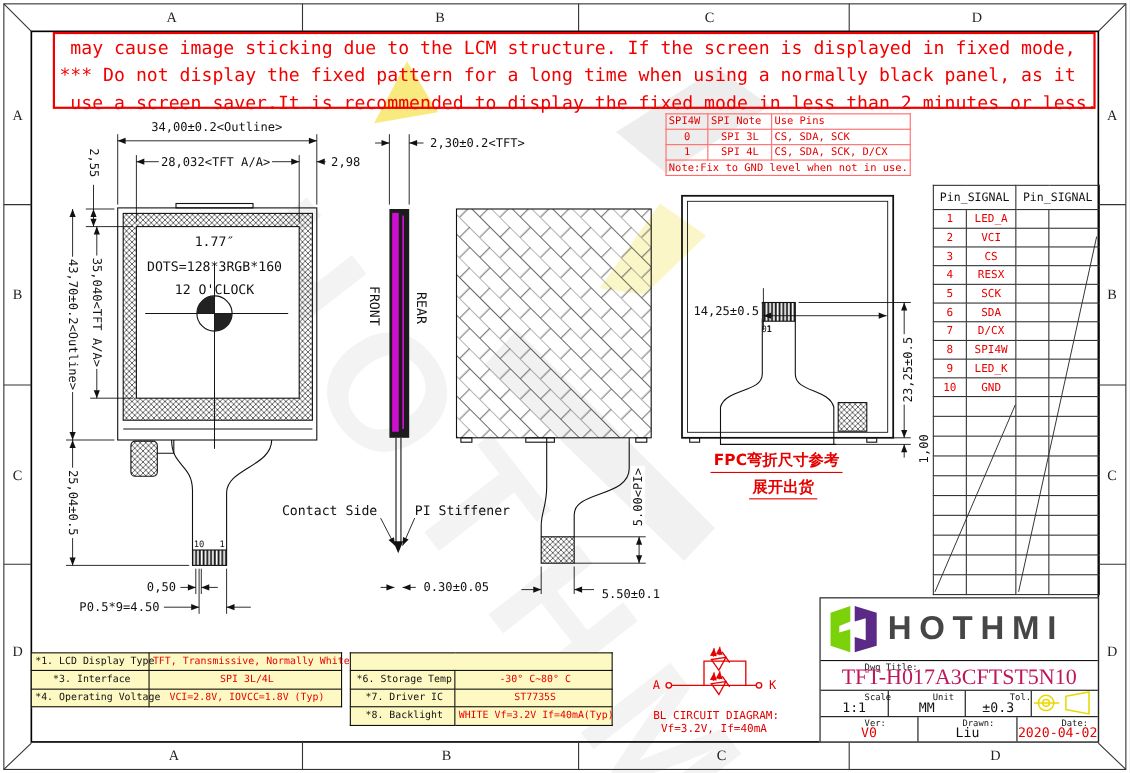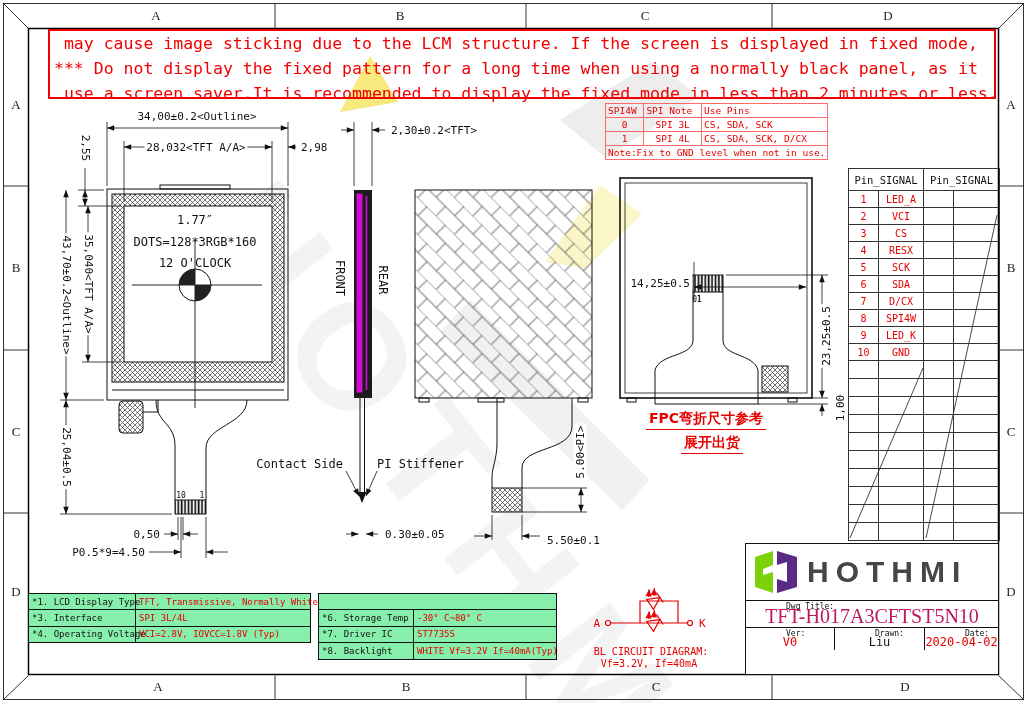--- a/index.html
+++ b/index.html
@@ -34,21 +34,21 @@
   .spi td{border:1px solid #ff6a6a;font:9.5px "DejaVu Sans Mono",monospace;color:#e60000;
           padding:0 2px;height:13px;white-space:nowrap;overflow:hidden;}
   .spi td.c{text-align:center;}
   
   .pins{position:absolute;left:848px;top:168px;border-collapse:collapse;z-index:3;table-layout:fixed;}
   .pins td{border:1px solid #333;font:10px "DejaVu Sans Mono",monospace;text-align:center;
            padding:0;height:16px;color:#e60000;overflow:hidden;}
   .pins tr.hd td{color:#111;height:21px;font-size:10.5px;}
   .pins tr.er td{height:17px;}
   
-  .spec{position:absolute;border-collapse:collapse;z-index:3;table-layout:fixed;background:#86efac;}
+  .spec{position:absolute;border-collapse:collapse;z-index:3;table-layout:fixed;background:#fef9c3;text-align:center;}
   .spec td{border:1px solid #111;font:9px "DejaVu Sans Mono",monospace;color:#111;
            padding:0 0 0 3px;height:15.4px;white-space:nowrap;overflow:visible;}
   .spec td.val{color:#e60000;}
   
   .tb{position:absolute;left:745px;top:543px;width:254px;height:132px;border:1.5px solid #111;
       z-index:3;box-sizing:border-box;background:#fff;}
   .tb-row{position:relative;box-sizing:border-box;border-bottom:1px solid #111;}
   .tb-logo{height:57px;display:flex;align-items:center;padding-left:5px;}
   .tb-logo .word{font:bold 30px "Liberation Sans",sans-serif;letter-spacing:7px;color:#464646;margin-left:6px;}
   .tb-title{height:27px;}
@@ -491,20 +491,44 @@
       <svg width="50" height="46" viewBox="0 0 50 46">
         <path d="M26,2 L46,8 L46,38 L26,44 L26,30 L36,33 L36,13 L26,16 Z" fill="#5b2a86"></path>
         <path d="M4,8 L22,2 L22,16 L12,20 L12,26 L22,23 L22,44 L4,38 Z" fill="#7cd20a"></path>
       </svg>
       <span class="word">HOTHMI</span>
     </div>
     <div class="tb-row tb-title">
       <span class="lbl">Dwg Title:</span>
       <span class="val">TFT-H017A3CFTST5N10</span>
     </div>
+    <div class="tb-row tb-flex tb-mid">
+      <div class="cell" style="width:62px">
+        <span class="lbl">Scale</span>
+        <span class="cval">1:1</span>
+      </div>
+      <div class="cell" style="width:70px">
+        <span class="lbl">Unit</span>
+        <span class="cval">MM</span>
+      </div>
+      <div class="cell" style="width:60px">
+        <span class="lbl">Tol.</span>
+        <span class="cval">±0.3</span>
+      </div>
+      <div class="cell" style="flex:1">
+        <svg width="58" height="22">
+          <g stroke="#ead900" fill="none" stroke-width="1.4">
+            <line x1="2" y1="11" x2="25" y2="11"></line>
+            <circle cx="13" cy="11" r="7"></circle>
+            <circle cx="13" cy="11" r="3"></circle>
+            <path d="M31,5 L52,1 V21 L31,17 Z"></path>
+          </g>
+        </svg>
+      </div>
+    </div>
     <div class="tb-row tb-flex tb-bot">
       <div class="cell" style="width:89px">
         <span class="lbl">Ver:</span>
         <span class="cval red">V0</span>
       </div>
       <div class="cell" style="width:90px">
         <span class="lbl">Drawn:</span>
         <span class="cval">Liu</span>
       </div>
       <div class="cell" style="flex:1">

